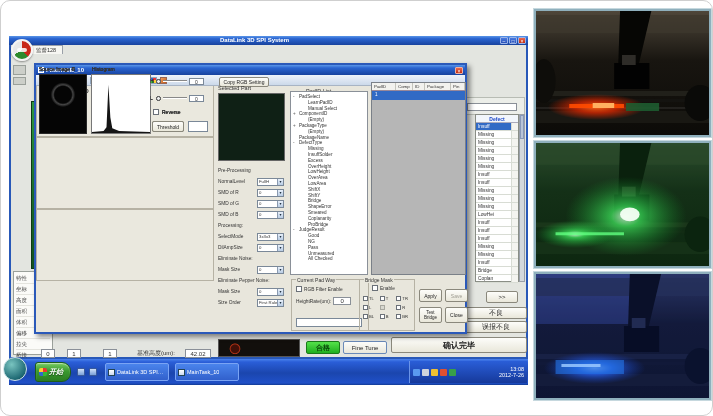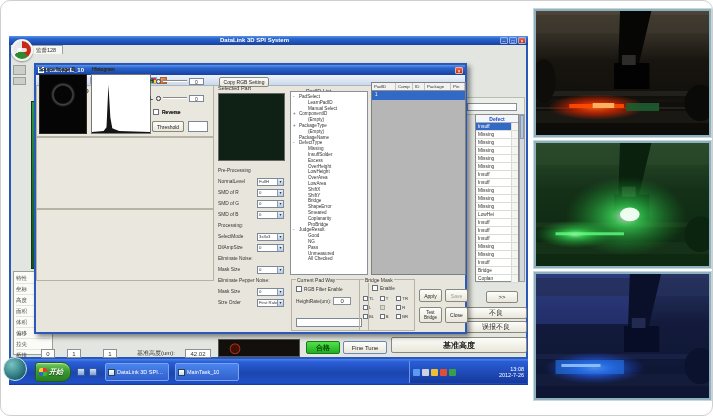--- a/index.html
+++ b/index.html
@@ -293,21 +293,21 @@
         </div>
         </div>
     </div>
     <div class="abs vscroll">
         <span class="thumbbar"></span>
       </div>
 
     <div class="abs btn btn-more">&gt;&gt;</div>
     <div class="abs btn btn-ng">不良</div>
     <div class="abs btn btn-fng">误报不良</div>
-    <div class="abs btn btn-confirm">基准高度</div>
+    <div class="abs btn btn-confirm">确认完毕</div>
 
     <div class="abs thumb"></div>
     <div class="abs btn btn-pass">合格</div>
     <div class="abs btn btn-fine">Fine Tune</div>
 
     <div class="abs sfld" style="left:30px;top:304px;width:14px;height:9px;">0</div>
     <div class="abs sfld" style="left:56px;top:304px;width:14px;height:9px;">1</div>
     <div class="abs sfld" style="left:92px;top:304px;width:14px;height:9px;">1</div>
     <div class="abs stat-lbl" style="left:126px;top:304px;">基准高度(um):</div>
     <div class="abs sfld" style="left:174px;top:304px;width:26px;height:9px;">42.02</div>

